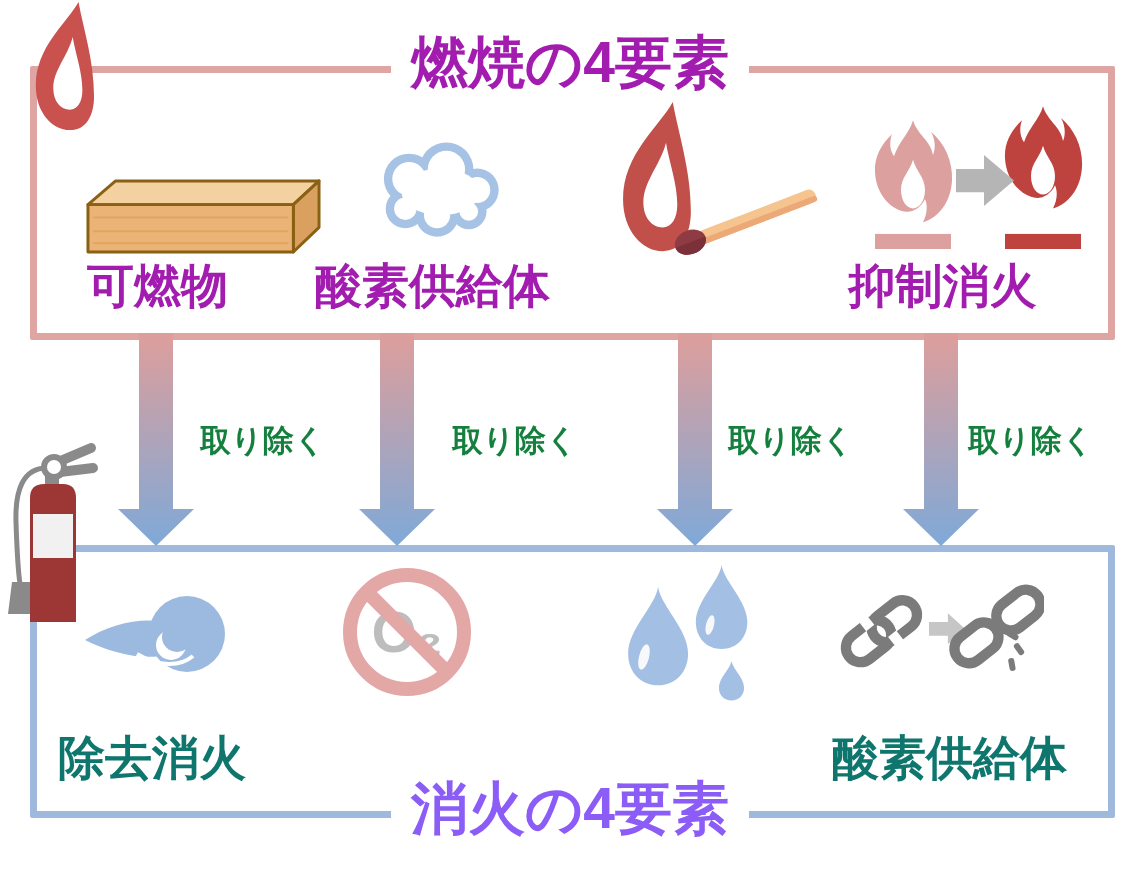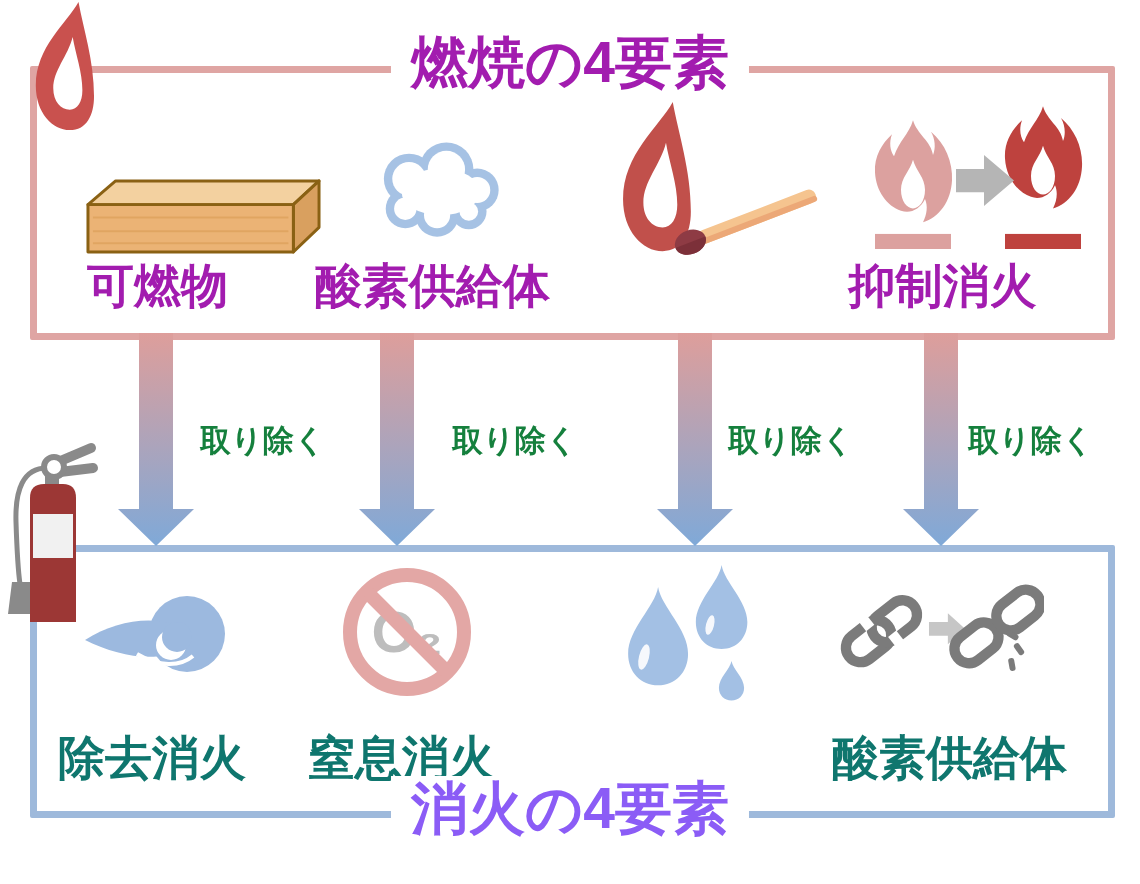--- a/index.html
+++ b/index.html
@@ -190,16 +190,15 @@
       <rect x="62" y="36" width="56" height="34" rx="17"></rect>
     </g>
     <g fill="#7B7B7B">
       <rect x="196" y="56" width="15" height="7" rx="3" transform="rotate(30 203 59)"></rect>
       <rect x="204" y="72" width="15" height="7" rx="3" transform="rotate(55 211 75)"></rect>
       <rect x="196" y="90" width="15" height="7" rx="3" transform="rotate(80 203 93)"></rect>
     </g>
   </svg>
 
   <div class="item-label label-bottom" style="left:42px;width:220px">除去消火</div>
-  <div class="item-label label-bottom" style="left:292px;width:220px">窒息消火</div>
   <div class="item-label label-bottom" style="left:832px;width:220px">酸素供給体</div>
 
 </div>
 
 </body></html>

